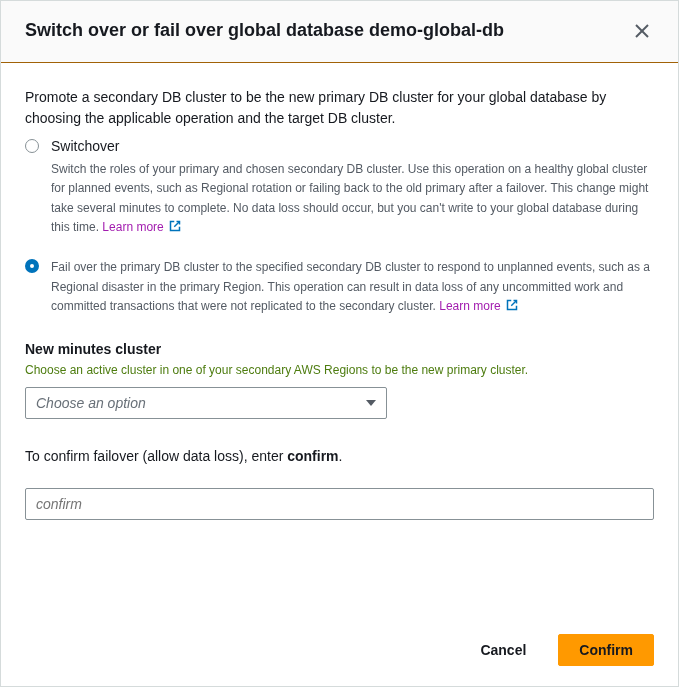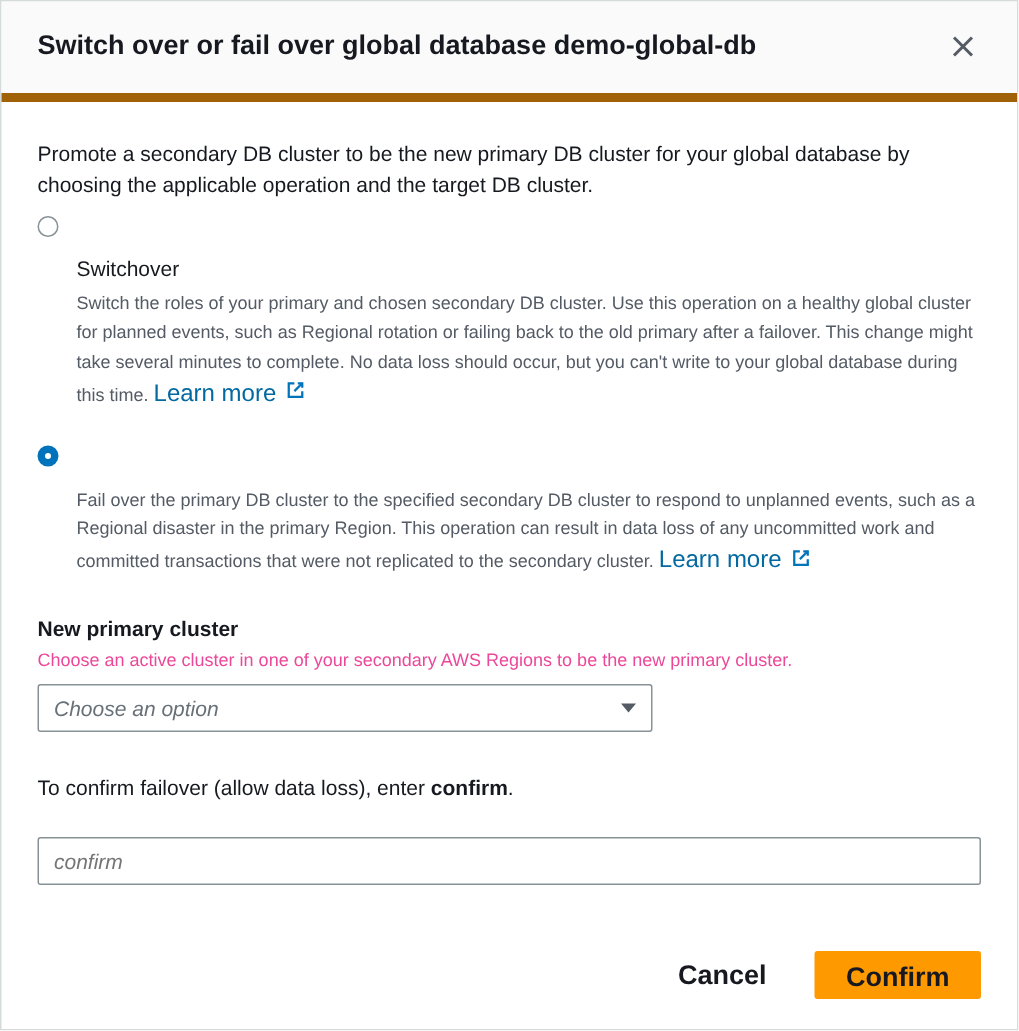--- a/index.html
+++ b/index.html
@@ -15,21 +15,21 @@
       height: 687px;
       border: 1px solid #d5dbdb;
       display: flex;
       flex-direction: column;
     }
     .dialog-header {
       display: flex;
       justify-content: space-between;
       align-items: flex-start;
       padding: 18px 24px 16px 24px;
-      border-bottom: 6px solid #a16207;
+      border-bottom: 1px solid #a16207;
       background: #fafafa;
     }
     .dialog-title {
       font-size: 18px;
       font-weight: 700;
       color: #16191f;
       line-height: 1.3;
       flex: 1;
       padding-right: 20px;
     }
@@ -74,60 +74,60 @@
       border: 1px solid #879196;
       border-radius: 50%;
       background: #fff;
       display: block;
     }
     .radio-circle.checked {
       border: 5px solid #0073bb;
       width: 14px;
       height: 14px;
     }
-    .radio-content { flex: 1; margin-top: 28px; }
+    .radio-content { flex: 1; }
     .radio-label {
       font-size: 14px;
       font-weight: 400;
       color: #16191f;
       display: block;
       margin-bottom: 2px;
     }
     .radio-desc {
       font-size: 12px;
       color: #545b64;
       line-height: 1.5;
     }
     .learn-more {
-      color: #0369a1;
+      color: #a21caf;
       text-decoration: none;
-      font-size: 16px;
+      font-size: 12px;
       white-space: nowrap;
     }
     .ext-icon {
       display: inline-block;
       vertical-align: middle;
       margin-left: 2px;
     }
     .ext-icon svg { width: 12px; height: 12px; }
     .field-group { margin-top: 24px; }
     .field-label {
       font-size: 14px;
       font-weight: 700;
       color: #16191f;
       margin-bottom: 2px;
     }
     .field-help {
       font-size: 12px;
-      color: #ec4899;
+      color: #4d7c0f;
       margin-bottom: 8px;
     }
     .select-wrap {
       position: relative;
-      width: 410px;
+      width: 362px;
     }
     .select {
       width: 100%;
       padding: 6px 32px 6px 10px;
       border: 1px solid #879196;
       border-radius: 2px;
       background: #fff;
       font-size: 14px;
       color: #687078;
       font-style: italic;
@@ -162,21 +162,21 @@
       height: 32px;
     }
     .dialog-footer {
       padding: 16px 24px 20px 24px;
       display: flex;
       justify-content: flex-end;
       gap: 12px;
     }
     .btn {
       padding: 6px 20px;
-      font-size: 18px;
+      font-size: 14px;
       font-weight: 700;
       border-radius: 2px;
       cursor: pointer;
       height: 32px;
     }
     .btn-cancel {
       background: #fff;
       border: none;
       color: #16191f;
     }
@@ -244,21 +244,21 @@
                 <path d="M10 2h4v4"></path>
                 <path d="M14 2L7 9"></path>
               </svg>
             </span>
           </a>
         </span>
       </div>
     </div>
 
     <div class="field-group">
-      <div class="field-label">New primary cluster</div>
+      <div class="field-label">New minutes cluster</div>
       <div class="field-help">Choose an active cluster in one of your secondary AWS Regions to be the new primary cluster.</div>
       <div class="select-wrap">
         <div class="select">Choose an option</div>
         <span class="select-caret">
           <svg viewBox="0 0 12 12" fill="#545b64">
             <polygon points="1,3 11,3 6,9"></polygon>
           </svg>
         </span>
       </div>
     </div>

